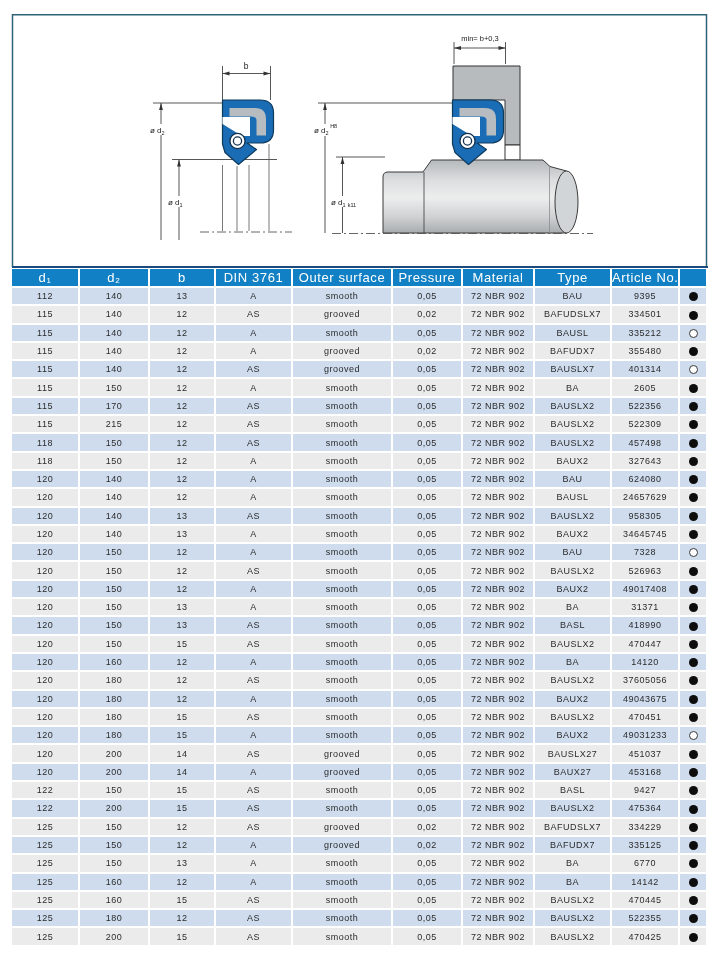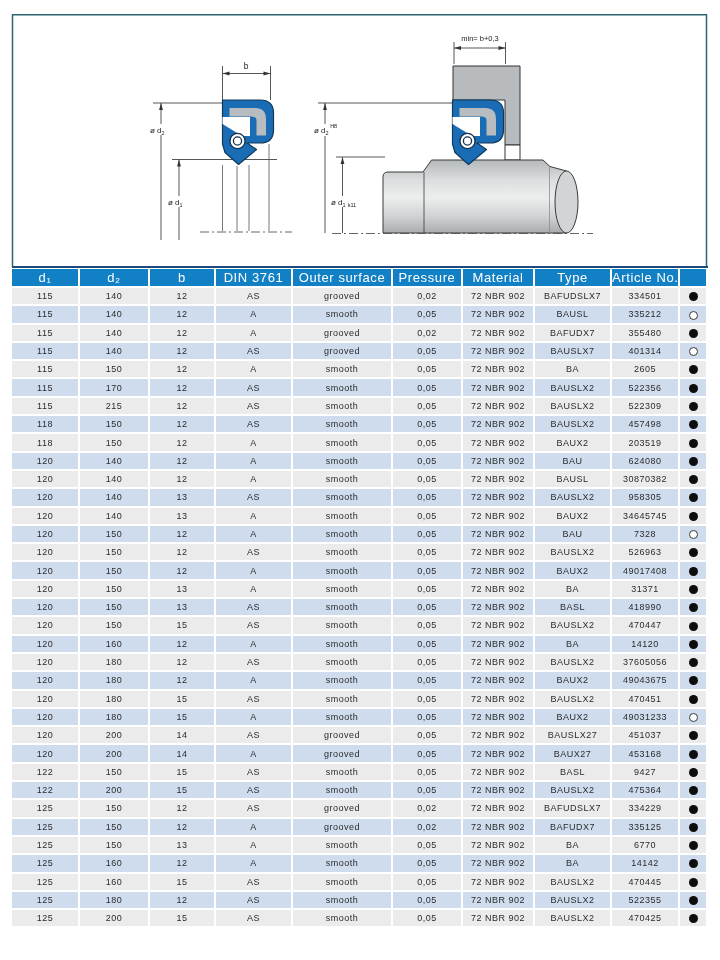--- a/index.html
+++ b/index.html
@@ -137,20 +137,32 @@
             <th>DIN 3761</th>
             <th>Outer surface</th>
             <th>Pressure</th>
             <th>Material</th>
             <th>Type</th>
             <th>Article No.</th>
             <th></th>
           </tr>
         </thead>
         <tbody>
+          <tr class="alt">
+            <td>112</td>
+            <td>140</td>
+            <td>13</td>
+            <td>A</td>
+            <td>smooth</td>
+            <td>0,05</td>
+            <td>72 NBR 902</td>
+            <td>BAU</td>
+            <td>9395</td>
+            <td><span class="dot filled"></span></td>
+          </tr>
           <tr>
             <td>115</td>
             <td>140</td>
             <td>12</td>
             <td>AS</td>
             <td>grooved</td>
             <td>0,02</td>
             <td>72 NBR 902</td>
             <td>BAFUDSLX7</td>
             <td>334501</td>
@@ -242,21 +254,21 @@
           </tr>
           <tr>
             <td>118</td>
             <td>150</td>
             <td>12</td>
             <td>A</td>
             <td>smooth</td>
             <td>0,05</td>
             <td>72 NBR 902</td>
             <td>BAUX2</td>
-            <td>203519</td>
+            <td>327643</td>
             <td><span class="dot filled"></span></td>
           </tr>
           <tr class="alt">
             <td>120</td>
             <td>140</td>
             <td>12</td>
             <td>A</td>
             <td>smooth</td>
             <td>0,05</td>
             <td>72 NBR 902</td>
@@ -266,21 +278,21 @@
           </tr>
           <tr>
             <td>120</td>
             <td>140</td>
             <td>12</td>
             <td>A</td>
             <td>smooth</td>
             <td>0,05</td>
             <td>72 NBR 902</td>
             <td>BAUSL</td>
-            <td>30870382</td>
+            <td>24657629</td>
             <td><span class="dot filled"></span></td>
           </tr>
           <tr class="alt">
             <td>120</td>
             <td>140</td>
             <td>13</td>
             <td>AS</td>
             <td>smooth</td>
             <td>0,05</td>
             <td>72 NBR 902</td>

